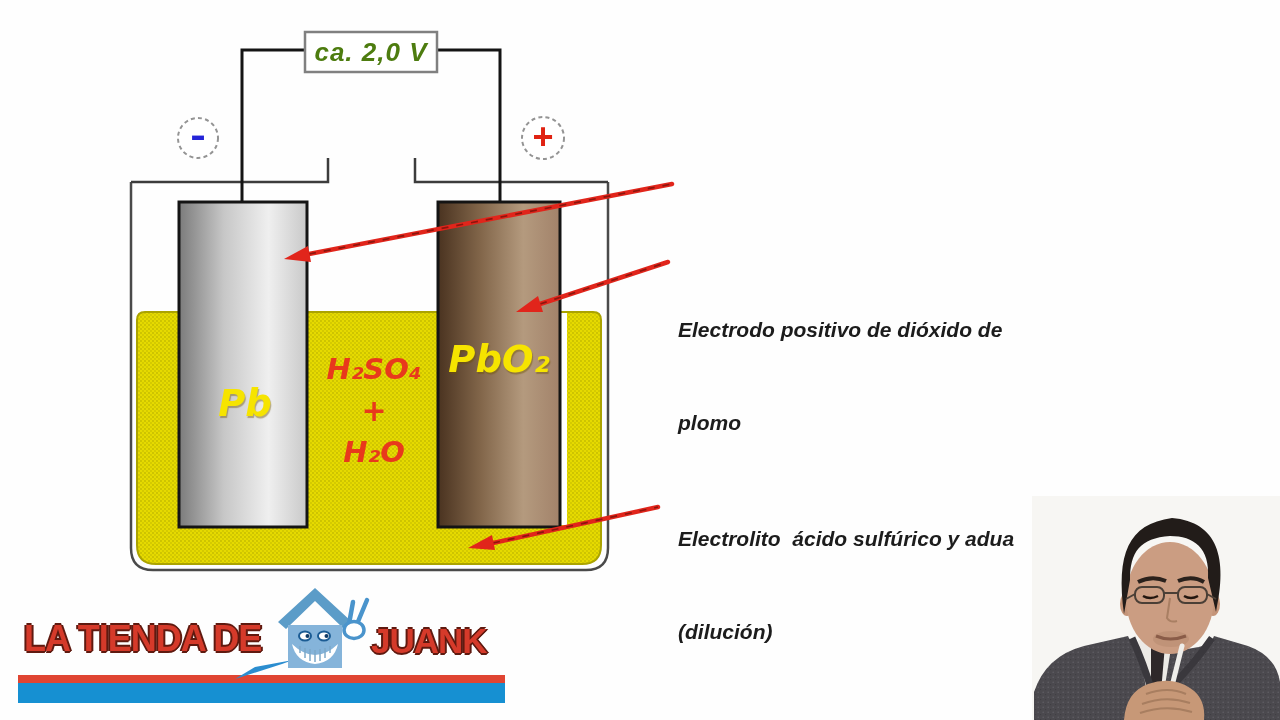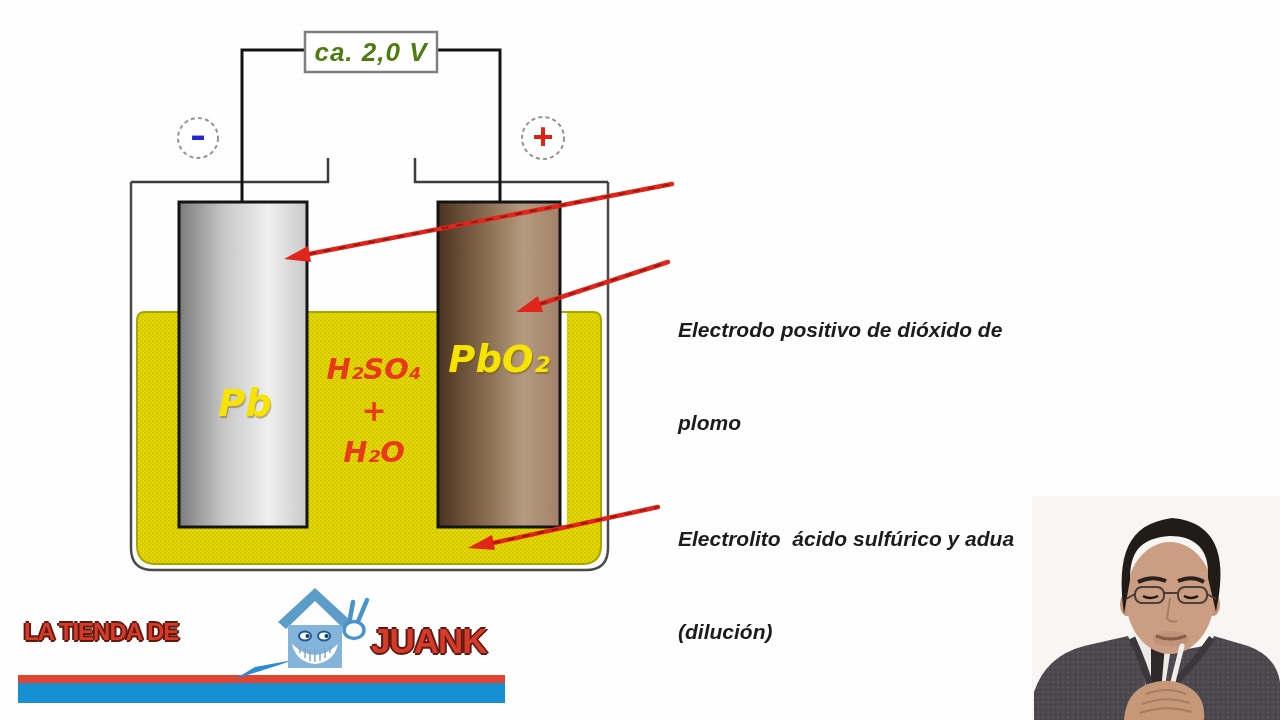--- a/index.html
+++ b/index.html
@@ -29,21 +29,21 @@
 
   
   .ann{font-style:italic;font-weight:bold;font-size:21px;line-height:31px;color:#1c1c1c;white-space:pre-wrap;}
   .ann1{left:678px;top:166px;width:400px;}
   .ann2{left:678px;top:252px;width:400px;}
   .ann3{left:678px;top:461px;width:420px;}
 
   
   .logo-text{font-weight:bold;letter-spacing:-1px;color:var(--logo-red,#d53a2a);
     text-shadow:-2px 0 0 #5f1a10,2px 0 0 #5f1a10,0 -2px 0 #5f1a10,0 2px 0 #5f1a10,1px 1px 0 #5f1a10;}
-  .logo-left{left:24px;top:618px;font-size:24px;}
+  .logo-left{left:24px;top:618px;font-size:36px;}
   .logo-right{left:371px;top:621px;font-size:35px;}
   .stripe-red{left:18px;top:675px;width:487px;height:8px;background:var(--stripe-red,#e04532);}
   .stripe-blue{left:18px;top:683px;width:487px;height:20px;background:var(--stripe-blue,#1690d2);}
 </style>
 </head>
 <body>
 
 <div class="slide">
 
   <svg class="abs" style="left:0;top:0" width="1280" height="720" viewBox="0 0 1280 720">

